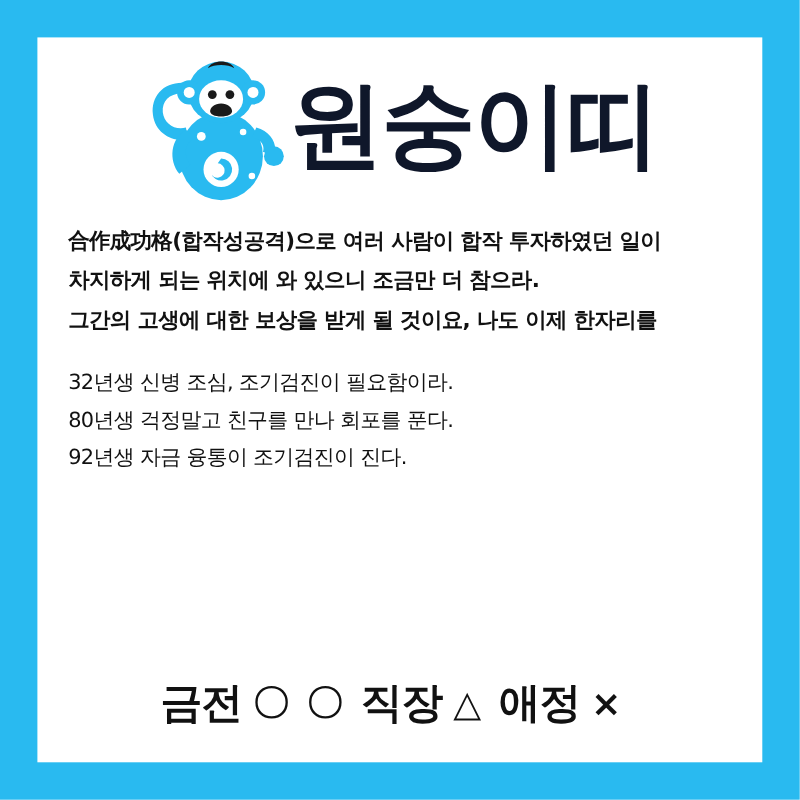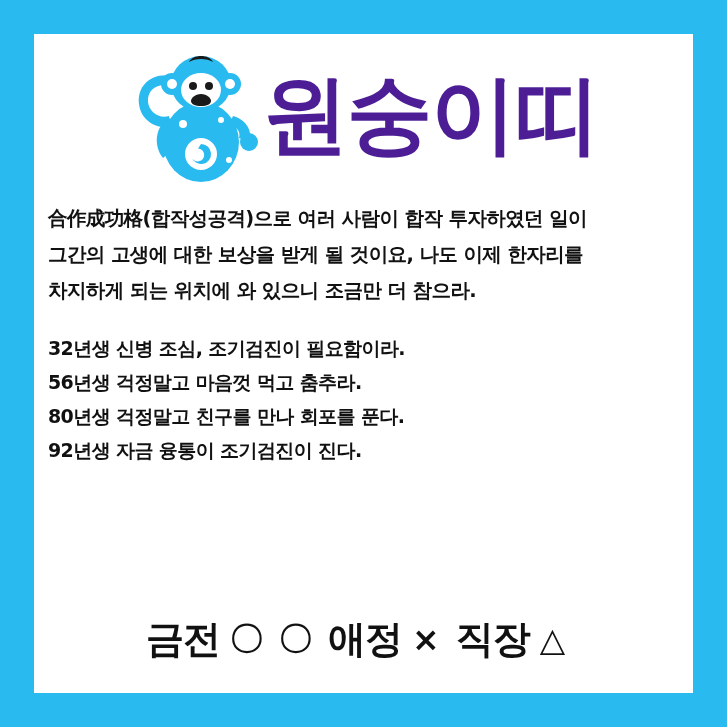--- a/index.html
+++ b/index.html
@@ -35,45 +35,45 @@
     width: 130px;
     height: 140px;
     flex: 0 0 auto;
     margin-right: 4px;
     margin-top: 4px;
   }
   .title {
     font-size: 86px;
     font-weight: bold;
     letter-spacing: -2px;
-    color: #4c1d95;
+    color: #0f172a;
     line-height: 1;
     white-space: nowrap;
     font-family: "DejaVu Sans", "Liberation Sans", sans-serif;
   }
   .body-text {
-    padding: 0 14px;
+    padding: 0 28px;
     margin-top: 18px;
   }
   .para p {
     margin: 0 0 6px 0;
     font-size: 19.5px;
     font-weight: bold;
     color: #111111;
     line-height: 1.55;
     letter-spacing: -0.6px;
     font-family: "DejaVu Sans", "Liberation Sans", sans-serif;
   }
   .years {
     margin-top: 28px;
   }
   .years p {
     margin: 0 0 6.5px 0;
     font-size: 19px;
-    font-weight: bold;
+    font-weight: normal;
     color: #111111;
     line-height: 1.45;
     letter-spacing: -0.6px;
     font-family: "DejaVu Sans", "Liberation Sans", sans-serif;
   }
   .fortune-row {
     position: absolute;
     left: 0;
     right: 16px;
     bottom: 28px;
@@ -153,43 +153,42 @@
           <path d="M72 98 a10 10 0 1 1 -9.5 13 a6.5 6.5 0 1 0 6.5 -8.5 Z"></path>
         </g>
       </svg>
     </span>
     <span class="title">원숭이띠</span>
   </div>
 
   <div class="body-text">
     <div class="para">
       <p>合作成功格(합작성공격)으로 여러 사람이 합작 투자하였던 일이</p>
+      <p>차지하게 되는 위치에 와 있으니 조금만 더 참으라.</p>
       <p>그간의 고생에 대한 보상을 받게 될 것이요, 나도 이제 한자리를</p>
-      <p>차지하게 되는 위치에 와 있으니 조금만 더 참으라.</p>
     </div>
 
     <div class="years">
       <p>32년생 신병 조심, 조기검진이 필요함이라.</p>
-      <p>56년생 걱정말고 마음껏 먹고 춤추라.</p>
       <p>80년생 걱정말고 친구를 만나 회포를 푼다.</p>
       <p>92년생 자금 융통이 조기검진이 진다.</p>
     </div>
   </div>
 
   <div class="fortune-row">
     <div class="fortune-item">
       <span class="fortune-label">금전</span>
       <span class="fortune-mark">〇</span>
     </div>
     <div class="fortune-item">
       <span class="fortune-mark">〇</span>
     </div>
     <div class="fortune-item">
+      <span class="fortune-label">직장</span>
+      <span class="fortune-mark">△</span>
+    </div>
+    <div class="fortune-item">
       <span class="fortune-label">애정</span>
       <span class="fortune-mark">×</span>
-    </div>
-    <div class="fortune-item">
-      <span class="fortune-label">직장</span>
-      <span class="fortune-mark">△</span>
     </div>
   </div>
 
 </div>
 
 </body></html>

